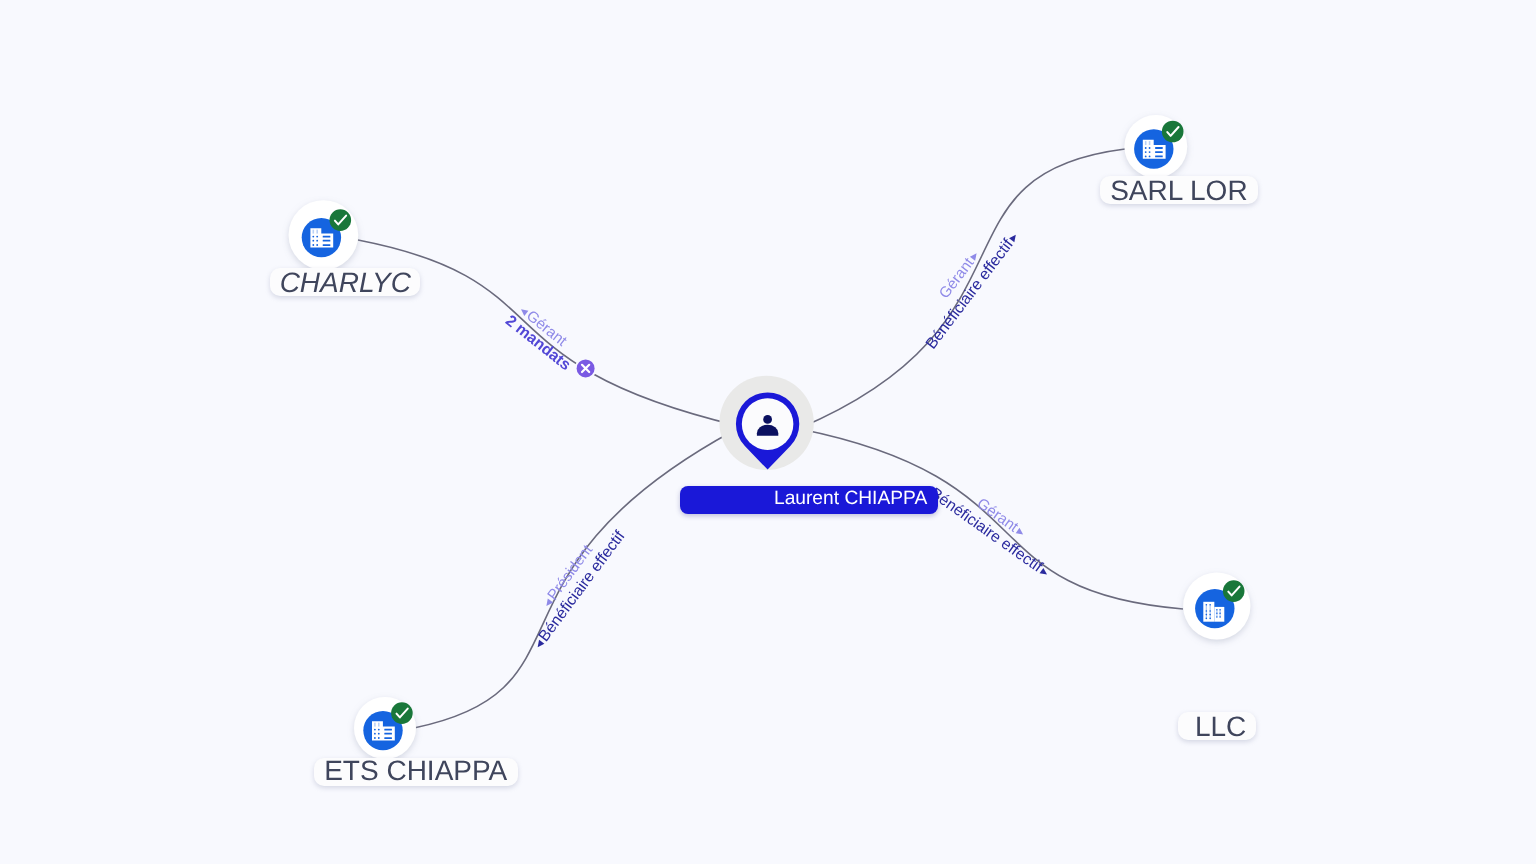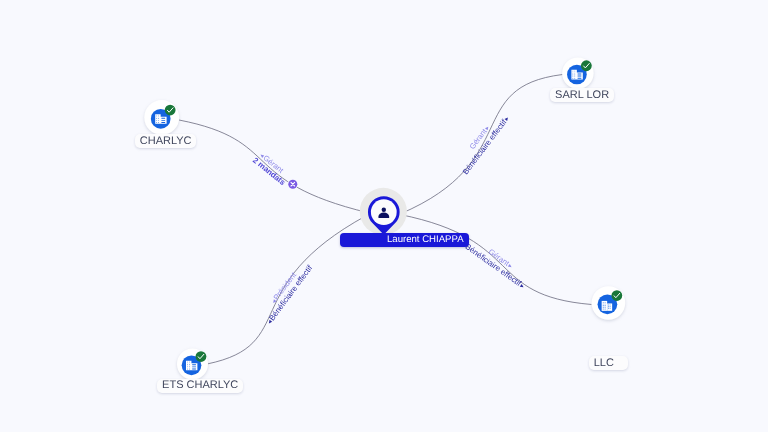--- a/index.html
+++ b/index.html
@@ -11,22 +11,22 @@
   .edge{fill:none;stroke:#6a6a7d;stroke-width:0.8;}
   .elabel{font-family:"Liberation Sans",sans-serif;font-size:7.9px;}
   #graph text{-webkit-font-smoothing:antialiased;paint-order:fill;}
   #graph{shape-rendering:auto;text-rendering:geometricPrecision;}
   .elabel.role{font-size:7.6px;}
   .elabel.extra{font-size:7.9px;}
   .role{fill:#8f8ae8;}
   .ben{fill:#2a2a9e;}
   .extra{fill:#5248d6;font-weight:bold;}
   .nlabel{position:absolute;background:#fcfcfd;border-radius:5px;padding:2.4px 4.9px;
-    font-size:11px;line-height:9.2px;color:#3f455c;white-space:nowrap;min-width:29.5px;
-    text-align:left;box-sizing:content-box;box-shadow:0 1px 2.5px rgba(140,146,175,.33);}
+    font-size:14px;line-height:9.2px;color:#3f455c;white-space:nowrap;min-width:29.5px;
+    text-align:right;box-sizing:content-box;box-shadow:0 1px 2.5px rgba(140,146,175,.33);}
   .plabel{position:absolute;background:#1a18d8;border-radius:4px;padding:2.6px 5.5px;
     font-size:9.6px;line-height:8.9px;color:#fff;white-space:nowrap;
     box-shadow:0 1px 2.5px rgba(60,60,140,.30);}
 </style>
 </head>
 <body style="background: rgb(248, 249, 254);">
 
 <div id="stage" style="background: rgb(248, 249, 254);">
 <svg id="graph" width="768" height="432" viewBox="0 0 768 432" xmlns="http://www.w3.org/2000/svg" style="transform:translateZ(0)">
   <defs>
@@ -198,18 +198,18 @@
           <path d="M 372.43 223.06 A 15.83 15.83 0 1 1 395.17 223.06 L 383.8 234.8 Z" fill="#1a18d8"></path>
           <circle cx="383.8" cy="212.05" r="12.89" fill="#fbfbfd"></circle>
           <g>
             <circle cx="383.8" cy="209.70000000000002" r="2.2" fill="#0b1060"></circle>
             <path d="M 378.45 217.9 L 389.15000000000003 217.9 L 389.15000000000003 216.60000000000002 a 5.35 4.2 0 0 0 -10.7 0 Z" fill="#0b1060"></path>
           </g>
         </g>
       </g>
 </svg>
 
-<div class="nlabel" id="lbl-charlyc" style="left: 134.934px; top: 134.3px;">CHARLYC</div>
+<div class="nlabel" id="lbl-charlyc" style="left: 134.934px; top: 134.3px; font-style: italic;">CHARLYC</div>
 <div class="nlabel" id="lbl-sarllor" style="left: 550.189px; top: 88.3px;">SARL LOR</div>
-<div class="nlabel" id="lbl-etschiappa" style="left: 157.211px; top: 378.9px;">ETS CHARLYC</div>
+<div class="nlabel" id="lbl-etschiappa" style="left: 157.211px; top: 378.9px;">ETS CHIAPPA</div>
 <div class="nlabel" id="lbl-llc" style="left: 588.759px; top: 319.2px; margin-top: 37px;">LLC</div>
-<div class="plabel" id="lbl-person" style="left: 339.995px; top: 233px; padding-left: 47px;">Laurent CHIAPPA</div>
+<div class="plabel" id="lbl-person" style="left: 339.995px; top: 243px; padding-left: 47px;">Laurent CHIAPPA</div>
 </div>
 
 </body></html>

